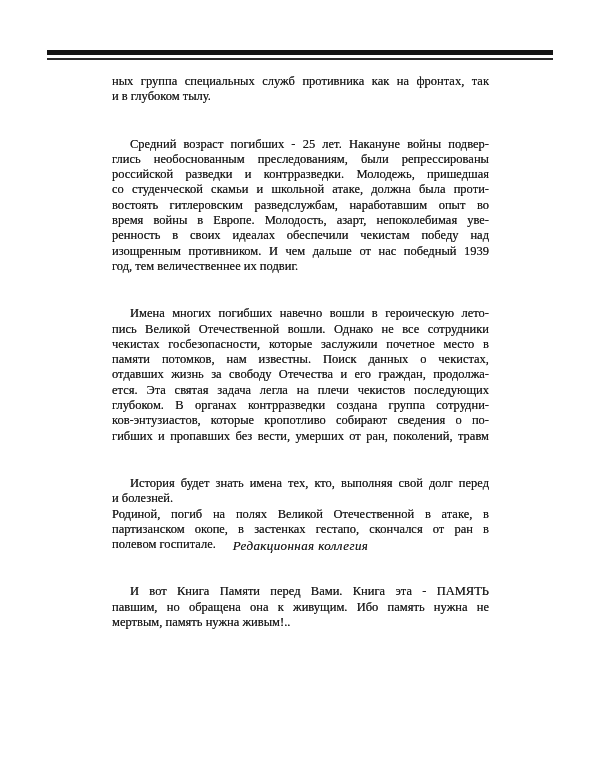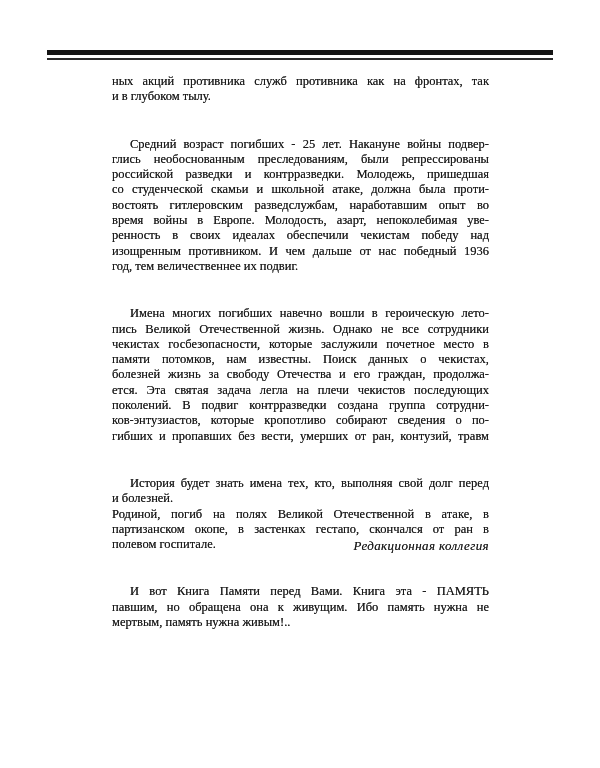--- a/index.html
+++ b/index.html
@@ -51,58 +51,58 @@
   }
   .line.indent {
     text-indent: 18px;
     margin-top: 32px;
   }
   .signature {
     position: absolute;
     left: 112px;
     top: 538px;
     width: 377px;
-    text-align: right;
+    text-align: center;
     font-style: italic;
     font-size: 13px;
     letter-spacing: 0.4px;
     color: #1b1b1b;
     text-shadow: 0 0 0.4px rgba(20,20,20,0.7);
   }
 </style>
 </head>
 <body>
 
 <div class="page">
   <div class="top-rule">
     <div class="rule-thick"></div>
     <div class="rule-thin"></div>
   </div>
 
   <div class="text-block" id="text-block">
-      <div class="line">ных акций противника служб противника как на фронтах, так</div>
+      <div class="line">ных группа специальных служб противника как на фронтах, так</div>
       <div class="line last">и в глубоком тылу.</div>
       <div class="line indent">Средний возраст погибших - 25 лет. Накануне войны подвер-</div>
       <div class="line">глись необоснованным преследованиям, были репрессированы</div>
       <div class="line">российской разведки и контрразведки. Молодежь, пришедшая</div>
       <div class="line">со студенческой скамьи и школьной атаке, должна была проти-</div>
       <div class="line">востоять гитлеровским разведслужбам, наработавшим опыт во</div>
       <div class="line">время войны в Европе. Молодость, азарт, непоколебимая уве-</div>
       <div class="line">ренность в своих идеалах обеспечили чекистам победу над</div>
-      <div class="line">изощренным противником. И чем дальше от нас победный 1936</div>
+      <div class="line">изощренным противником. И чем дальше от нас победный 1939</div>
       <div class="line last">год, тем величественнее их подвиг.</div>
       <div class="line indent">Имена многих погибших навечно вошли в героическую лето-</div>
-      <div class="line">пись Великой Отечественной жизнь. Однако не все сотрудники</div>
+      <div class="line">пись Великой Отечественной вошли. Однако не все сотрудники</div>
       <div class="line">чекистах госбезопасности, которые заслужили почетное место в</div>
       <div class="line">памяти потомков, нам известны. Поиск данных о чекистах,</div>
-      <div class="line">болезней жизнь за свободу Отечества и его граждан, продолжа-</div>
+      <div class="line">отдавших жизнь за свободу Отечества и его граждан, продолжа-</div>
       <div class="line">ется. Эта святая задача легла на плечи чекистов последующих</div>
-      <div class="line">поколений. В подвиг контрразведки создана группа сотрудни-</div>
+      <div class="line">глубоком. В органах контрразведки создана группа сотрудни-</div>
       <div class="line">ков-энтузиастов, которые кропотливо собирают сведения о по-</div>
-      <div class="line">гибших и пропавших без вести, умерших от ран, контузий, травм</div>
+      <div class="line">гибших и пропавших без вести, умерших от ран, поколений, травм</div>
       <div class="line indent">История будет знать имена тех, кто, выполняя свой долг перед</div>
       <div class="line last">и болезней.</div>
       <div class="line">Родиной, погиб на полях Великой Отечественной в атаке, в</div>
       <div class="line">партизанском окопе, в застенках гестапо, скончался от ран в</div>
       <div class="line last">полевом госпитале.</div>
       <div class="line indent">И вот Книга Памяти перед Вами. Книга эта - ПАМЯТЬ</div>
       <div class="line">павшим, но обращена она к живущим. Ибо память нужна не</div>
       <div class="line last">мертвым, память нужна живым!..</div>
     </div>
 

